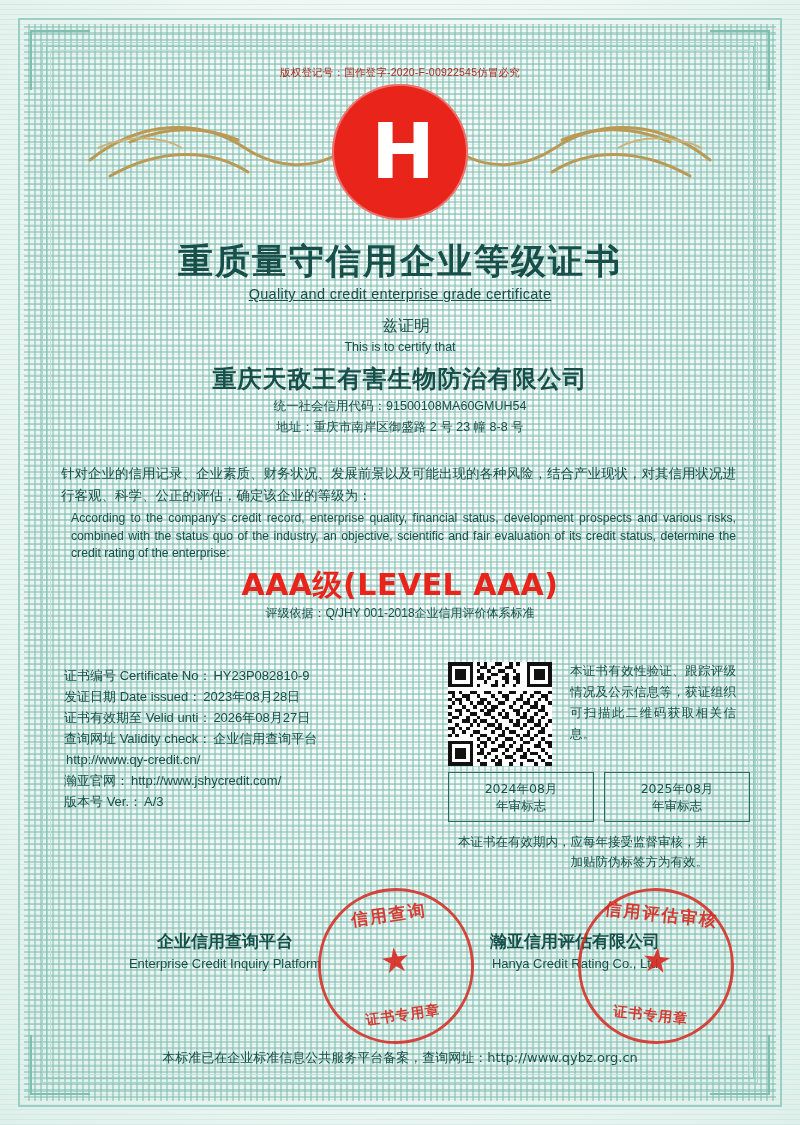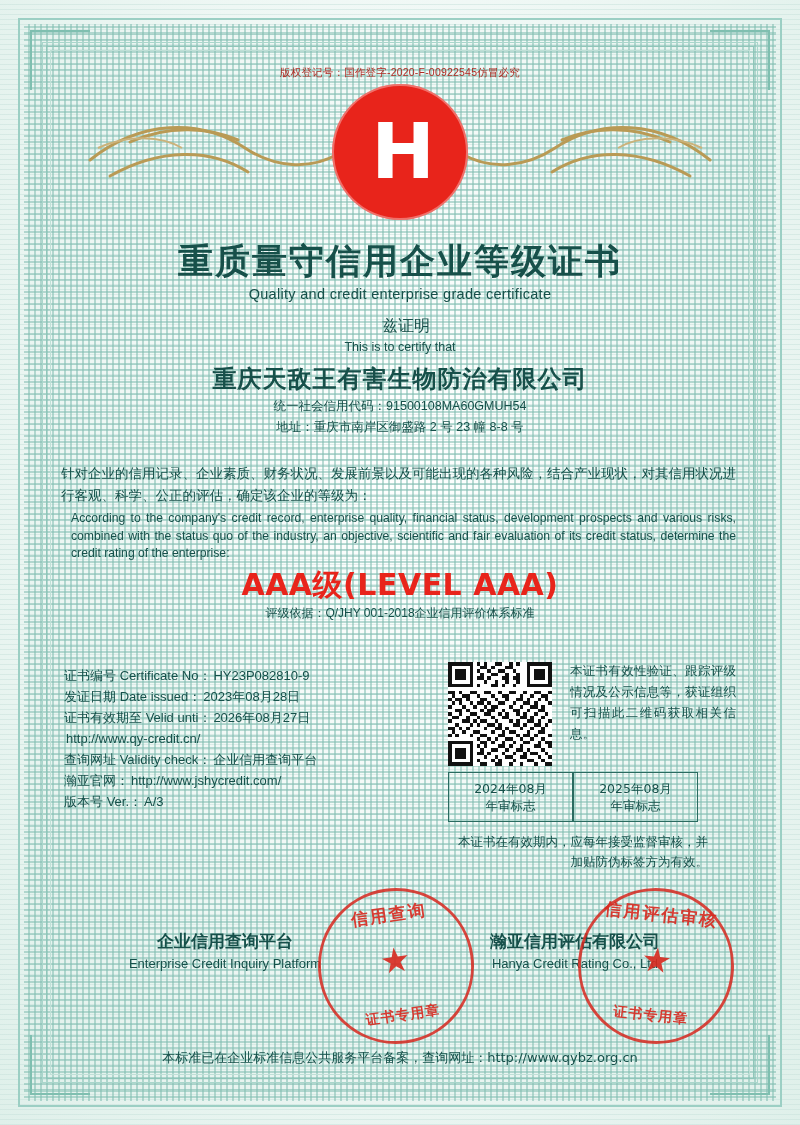--- a/index.html
+++ b/index.html
@@ -80,21 +80,21 @@
     transform:skewX(-6px);
   }
 
   .title-cn{
     position:absolute;top:188px;left:0;right:0;text-align:center;
     font-size:35px;font-weight:bold;color:#17504a;letter-spacing:2px;
     font-family:"DejaVu Sans", sans-serif;
   }
   .title-en{
     position:absolute;top:236px;left:0;right:0;text-align:center;
-    font-size:14.5px;color:#17504a;letter-spacing:0.3px;
+    font-size:14.5px;color:#17504a;letter-spacing:0.3px;text-decoration:underline;
   }
   .certify-cn{
     position:absolute;top:266px;left:12px;right:0;text-align:center;
     font-size:16px;color:#17504a;font-family:"DejaVu Sans", sans-serif;
   }
   .certify-en{
     position:absolute;top:290px;left:0;right:0;text-align:center;
     font-size:12.5px;color:#17504a;
   }
   .company{
@@ -153,21 +153,21 @@
     position:absolute;top:612px;left:398px;width:104px;height:104px;
     background:#fff;
   }
   .qr svg{display:block;}
   .right-note{
     position:absolute;top:610px;left:520px;width:166px;
     font-size:12.5px;line-height:21px;color:#16504a;text-align:justify;
     font-family:"DejaVu Sans", sans-serif;
   }
   .seal-boxes{
-    position:absolute;top:722px;left:398px;width:250px;
+    position:absolute;top:722px;left:398px;width:302px;
     display:flex;justify-content:space-between;
   }
   .seal-box{
     width:144px;height:48px;border:1px solid #2a6a60;
     display:flex;flex-direction:column;align-items:center;justify-content:center;
     font-size:12.5px;color:#16504a;line-height:17px;
     font-family:"DejaVu Sans", sans-serif;
   }
   .valid-note{
     position:absolute;top:782px;left:398px;width:260px;
@@ -278,25 +278,25 @@
       </div>
       <div class="row">
         <span class="lbl-cn">发证日期</span>
         <span>Date issued</span><span>：</span><span class="val">2023年08月28日</span>
       </div>
       <div class="row">
         <span class="lbl-cn">证书有效期至</span>
         <span>Velid unti</span><span>：</span><span class="val">2026年08月27日</span>
       </div>
       <div class="row">
-        <span class="val">http://www.qy-credit.cn/</span>
-      </div>
-      <div class="row">
         <span class="lbl-cn">查询网址</span>
         <span>Validity check</span><span>：</span><span class="val">企业信用查询平台</span>
+      </div>
+      <div class="row">
+        <span class="val">http://www.qy-credit.cn/</span>
       </div>
       <div class="row">
         <span class="lbl-cn">瀚亚官网</span><span>：</span><span class="val">http://www.jshycredit.com/</span>
       </div>
       <div class="row">
         <span class="lbl-cn">版本号</span>
         <span>Ver.</span><span>：</span><span class="val">A/3</span>
       </div>
     </div>
 

